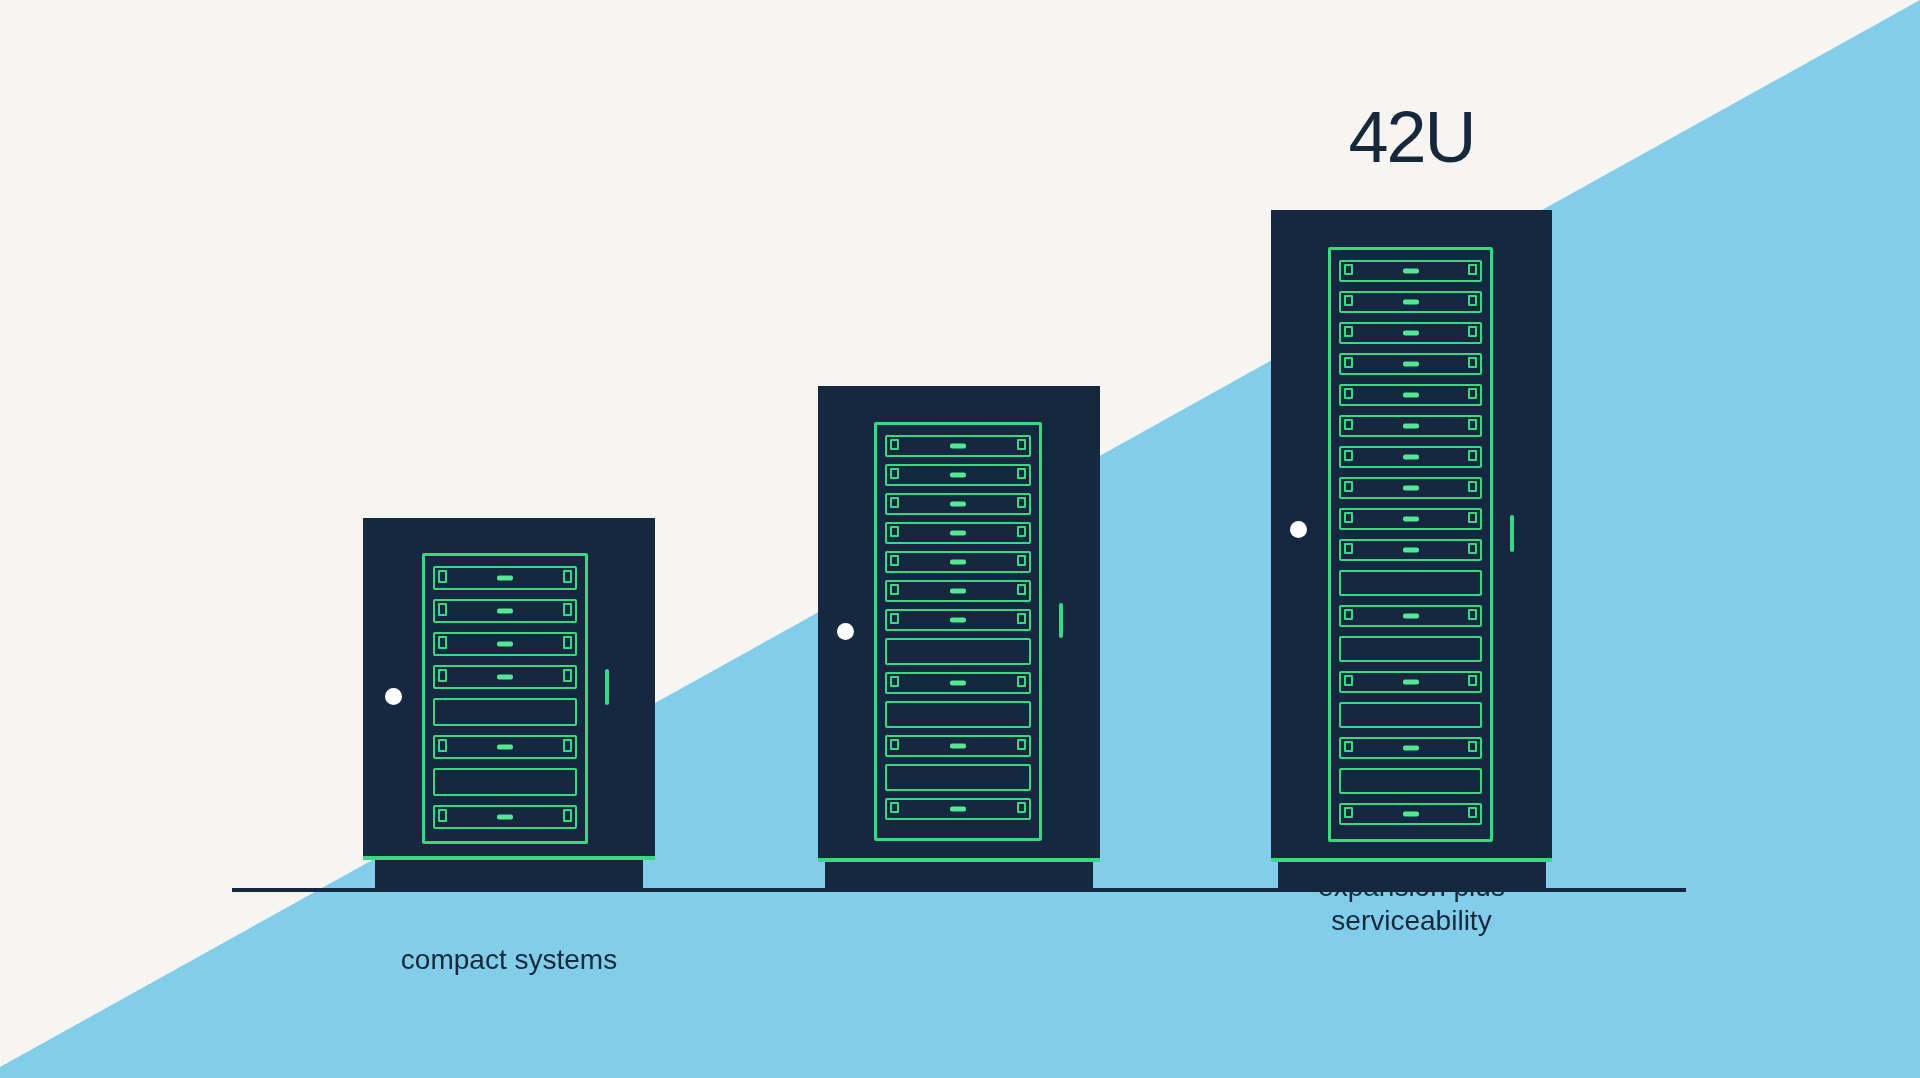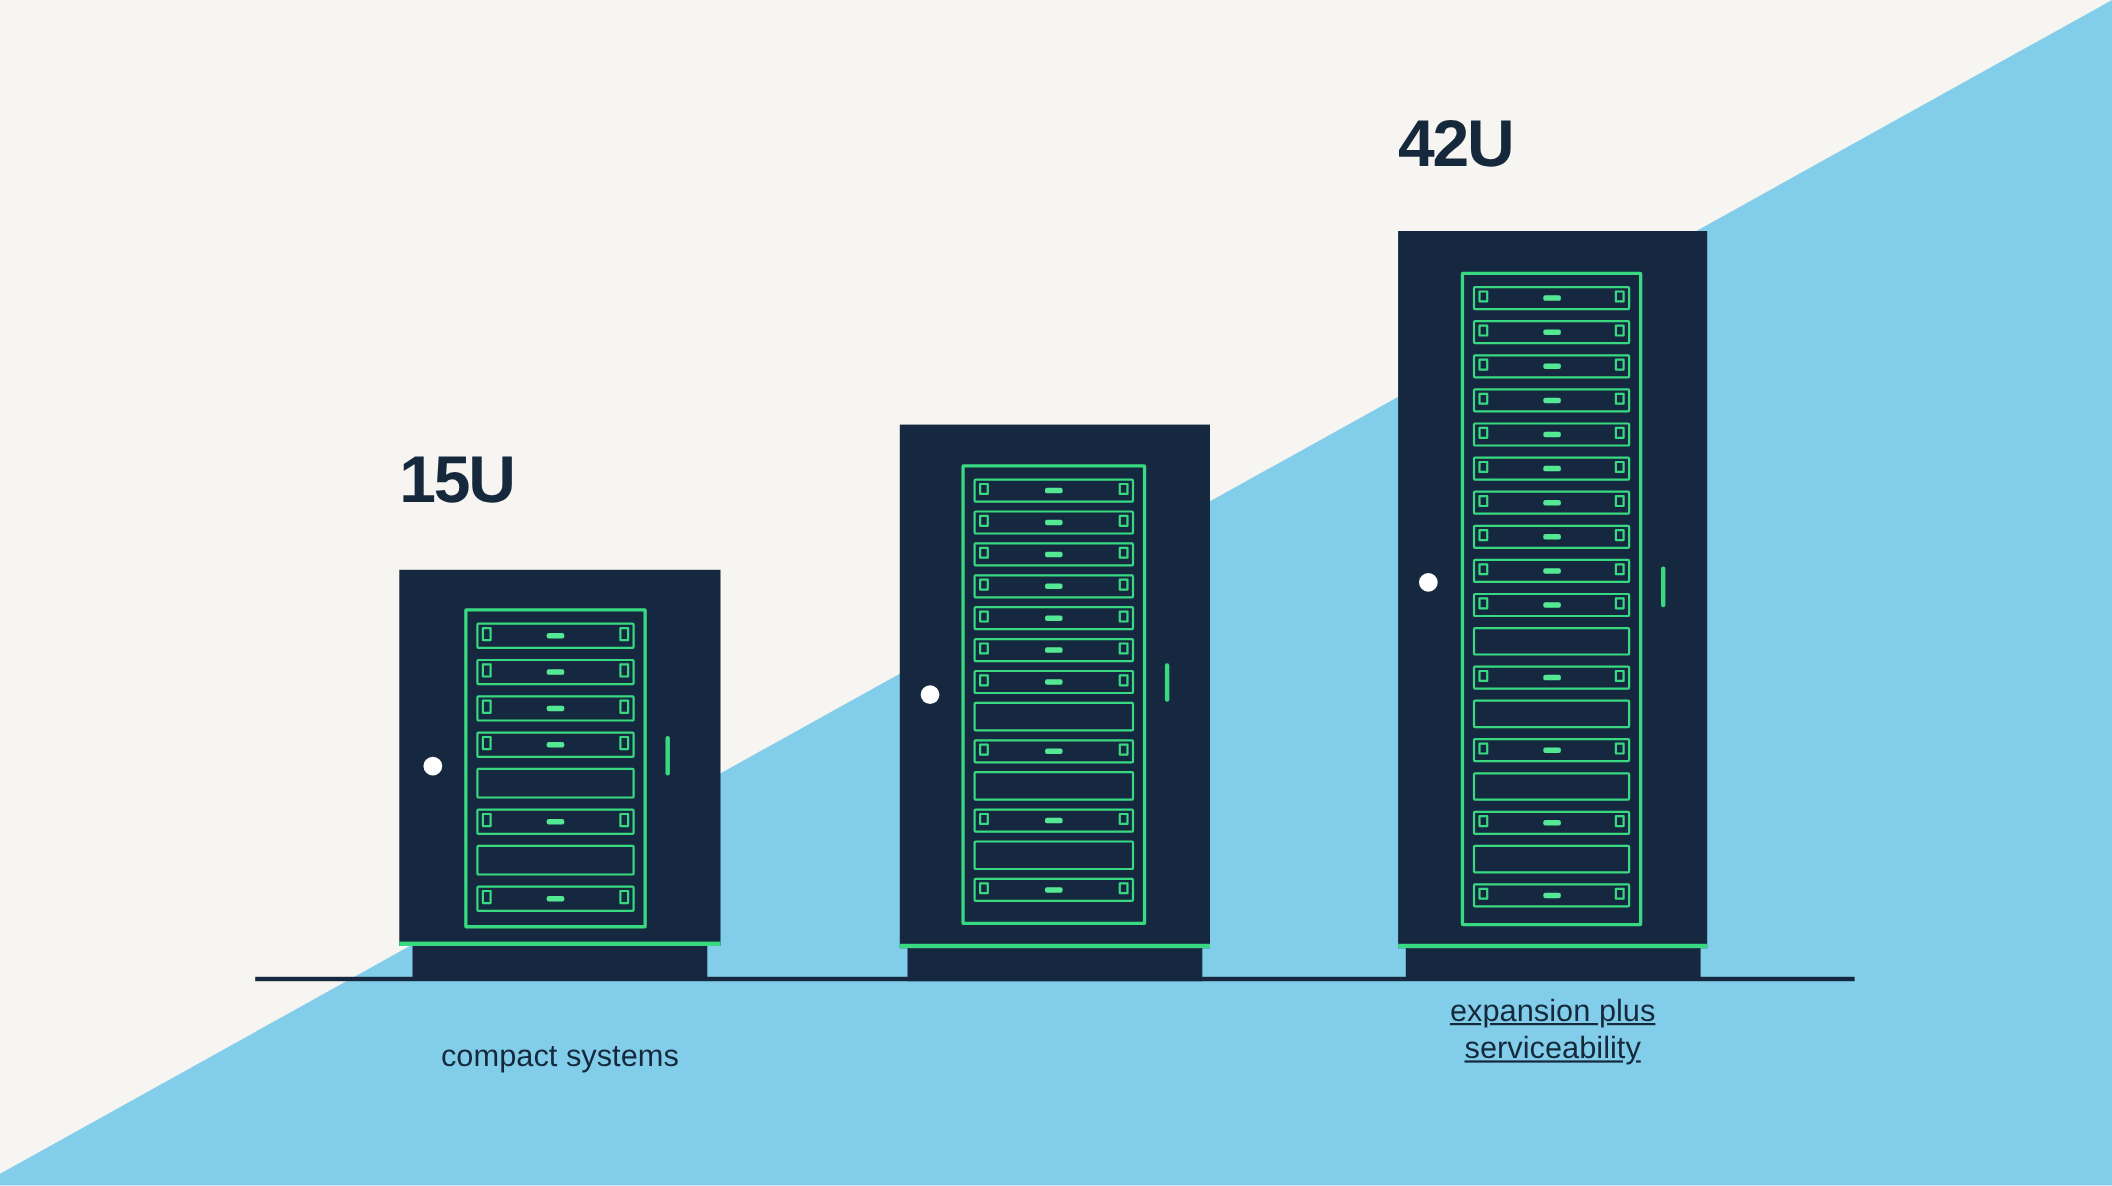--- a/index.html
+++ b/index.html
@@ -24,22 +24,22 @@
   
   .baseline{position:absolute;left:232px;top:888px;width:1454px;height:4px;background:var(--navy);z-index:1;}
 
   
   .rack-group{position:absolute;top:0;height:100%;z-index:2;}
   .rack-15u{left:363px;width:292px;}
   .rack-24u{left:818px;width:282px;}
   .rack-42u{left:1271px;width:281px;}
 
   .rack-label{
-    position:absolute;left:0;width:100%;text-align:left;
-    font-size:60px;font-weight:bold;line-height:1;color:var(--text);letter-spacing:-2px;
+    position:absolute;left:0;width:100%;text-align:center;
+    font-size:72px;font-weight:normal;line-height:1;color:var(--text);letter-spacing:-2px;
   }
   .rack-15u .rack-label{top:406px;}
   .rack-24u .rack-label{top:273px;}
   .rack-42u .rack-label{top:101px;}
 
   .cabinet{position:absolute;left:0;width:100%;background:var(--navy);border-bottom:4px solid var(--green);}
   .rack-15u .cabinet{top:518px;height:342px;}
   .rack-24u .cabinet{top:386px;height:476px;}
   .rack-42u .cabinet{top:210px;height:652px;}
 
@@ -80,31 +80,30 @@
   .ear.left{left:3px;}
   .ear.right{right:3px;}
   .dash{position:absolute;left:50%;top:50%;transform:translate(-50%,-50%);width:16px;height:5px;background:var(--dash);border-radius:2px;}
 
   .caption{
     position:absolute;left:50%;transform:translateX(-50%);width:100%;
     text-align:center;font-size:28px;line-height:1.22;color:var(--text);font-weight:400;
   }
   .rack-15u .caption{top:943px;}
   .rack-24u .caption{top:943px;}
-  .rack-42u .caption{top:902px;text-decoration:underline;}
+  .rack-42u .caption{top:870px;}
 </style>
 </head>
 <body>
 
 <div class="scene">
   <div class="bg-triangle"></div>
   <div class="baseline"></div>
 
   <section class="rack-group rack-15u">
-    <h2 class="rack-label">15U</h2>
     <div class="cabinet">
       <span class="dot"></span>
       <span class="handle"></span>
       <div class="frame">
         <div class="rows">
             <div class="row server">
               <span class="ear left"></span>
               <span class="dash"></span>
               <span class="ear right"></span>
             </div>

